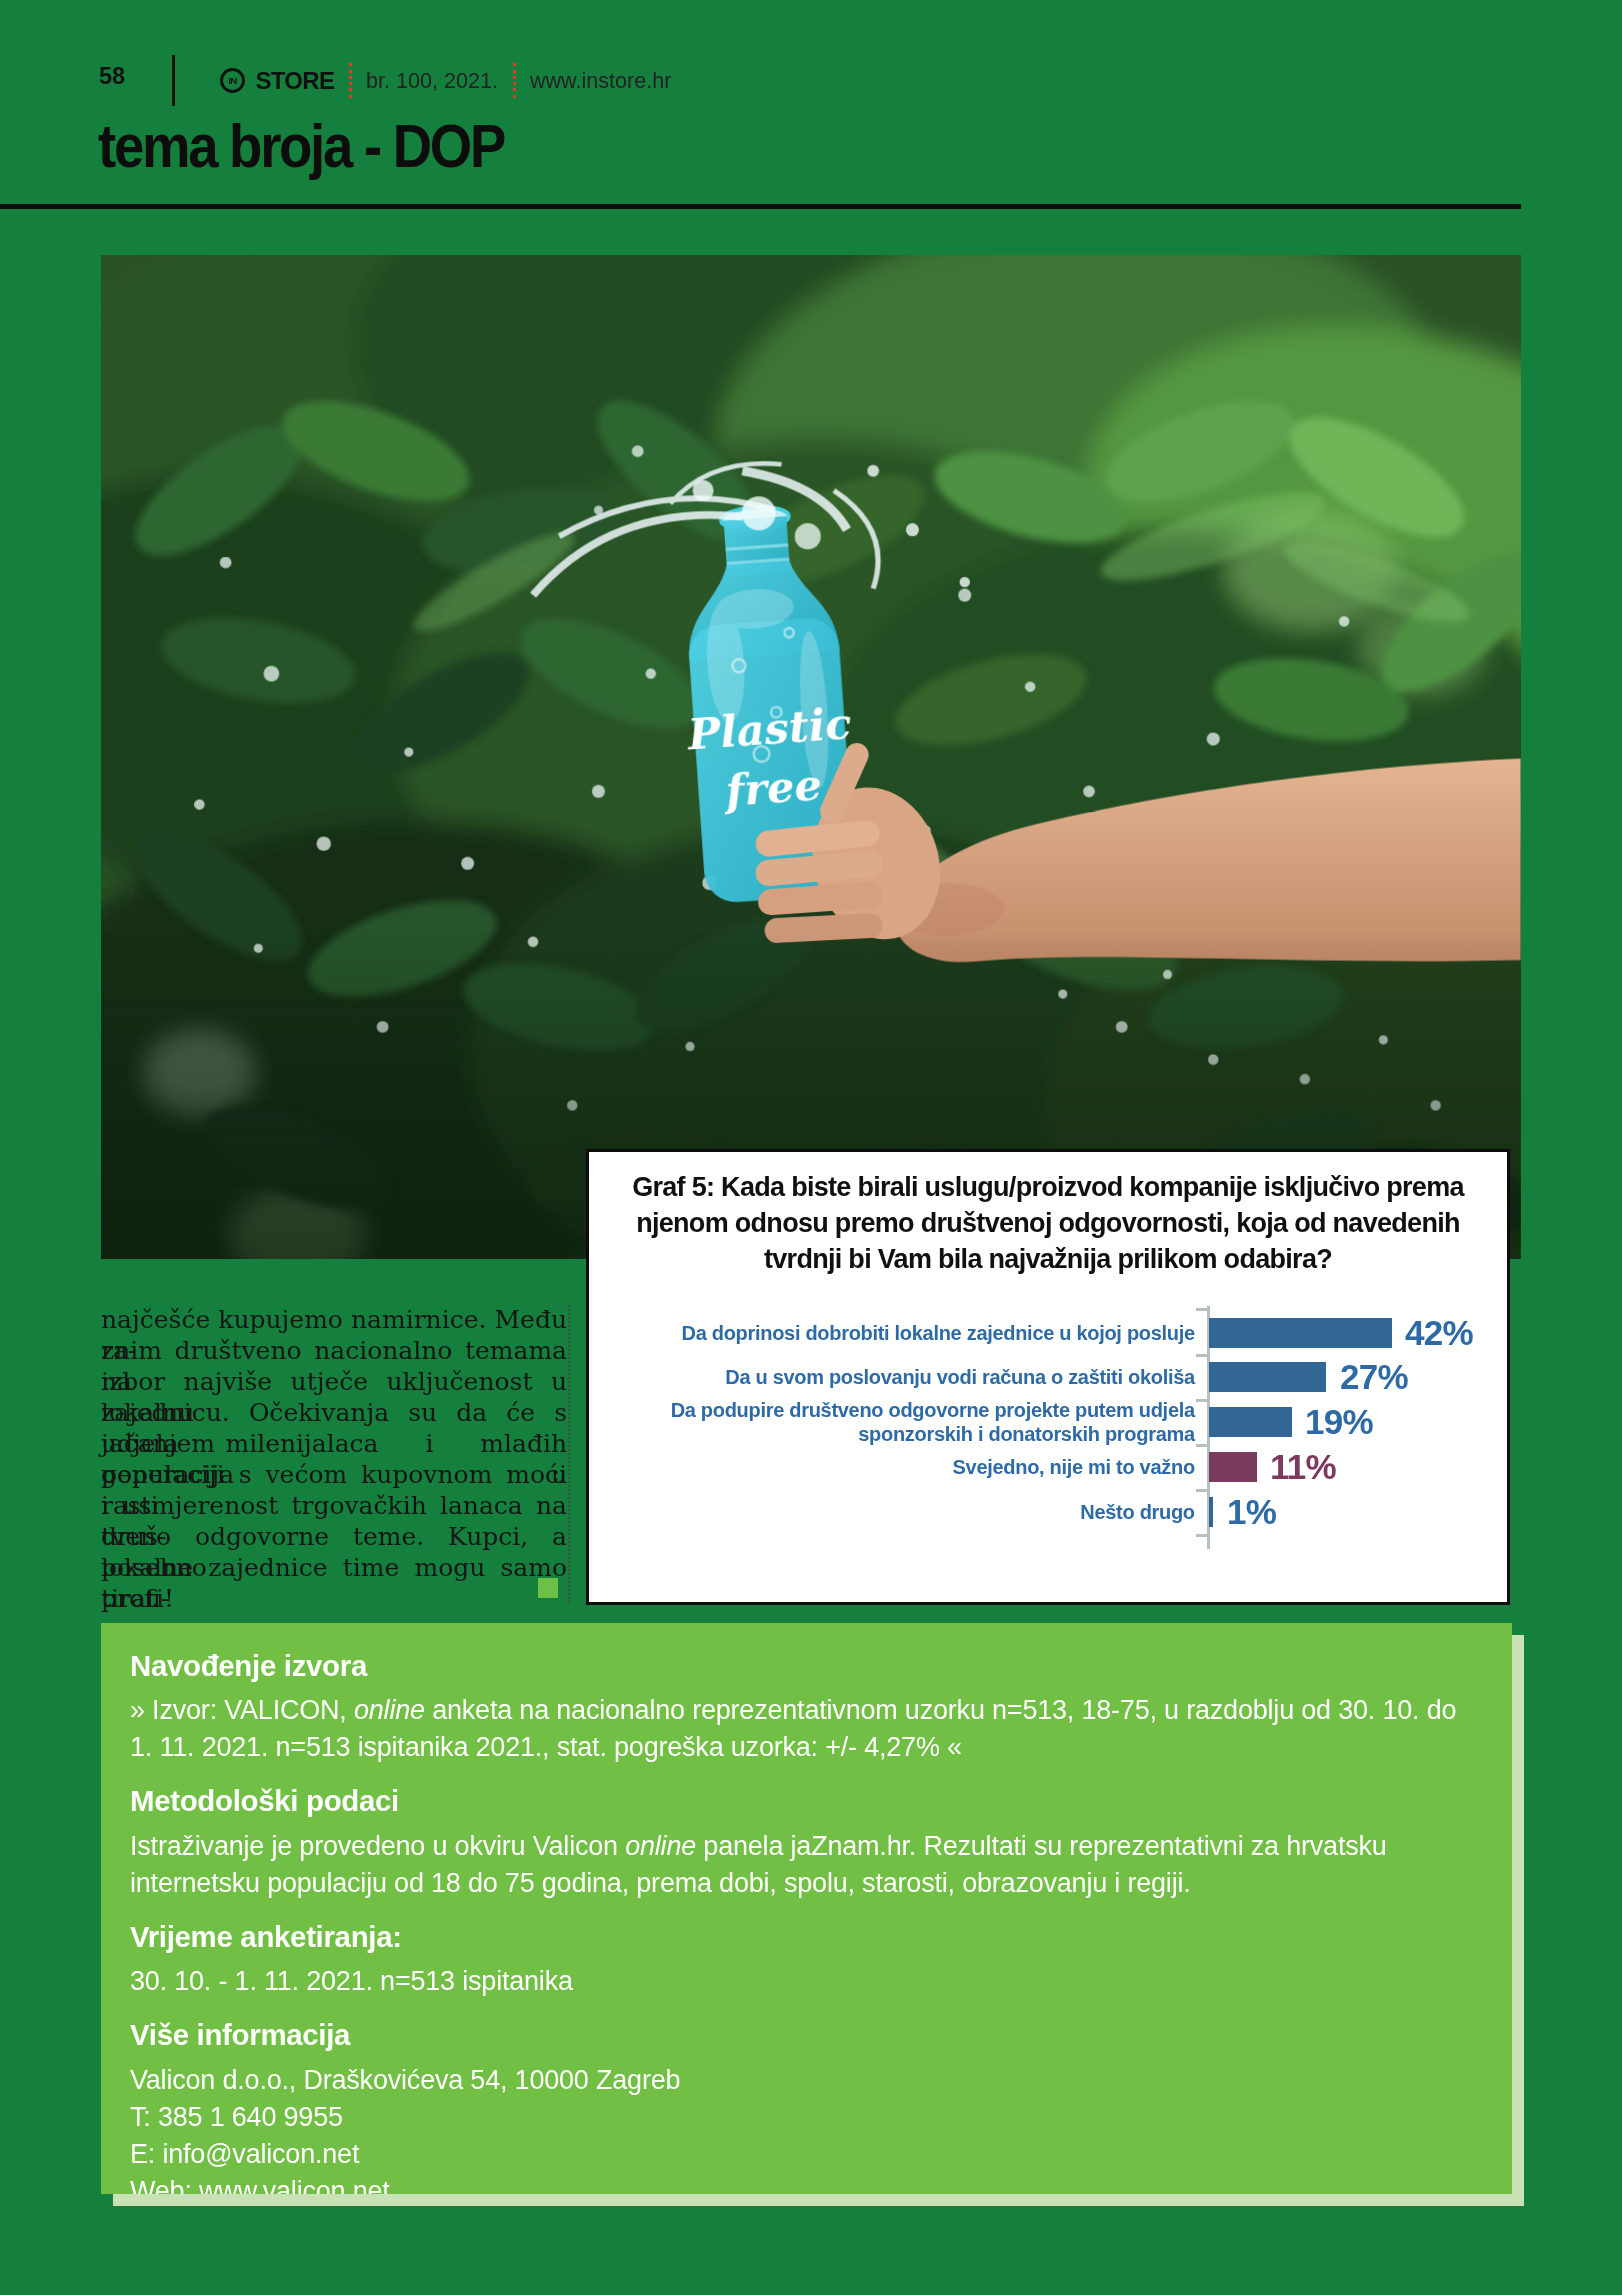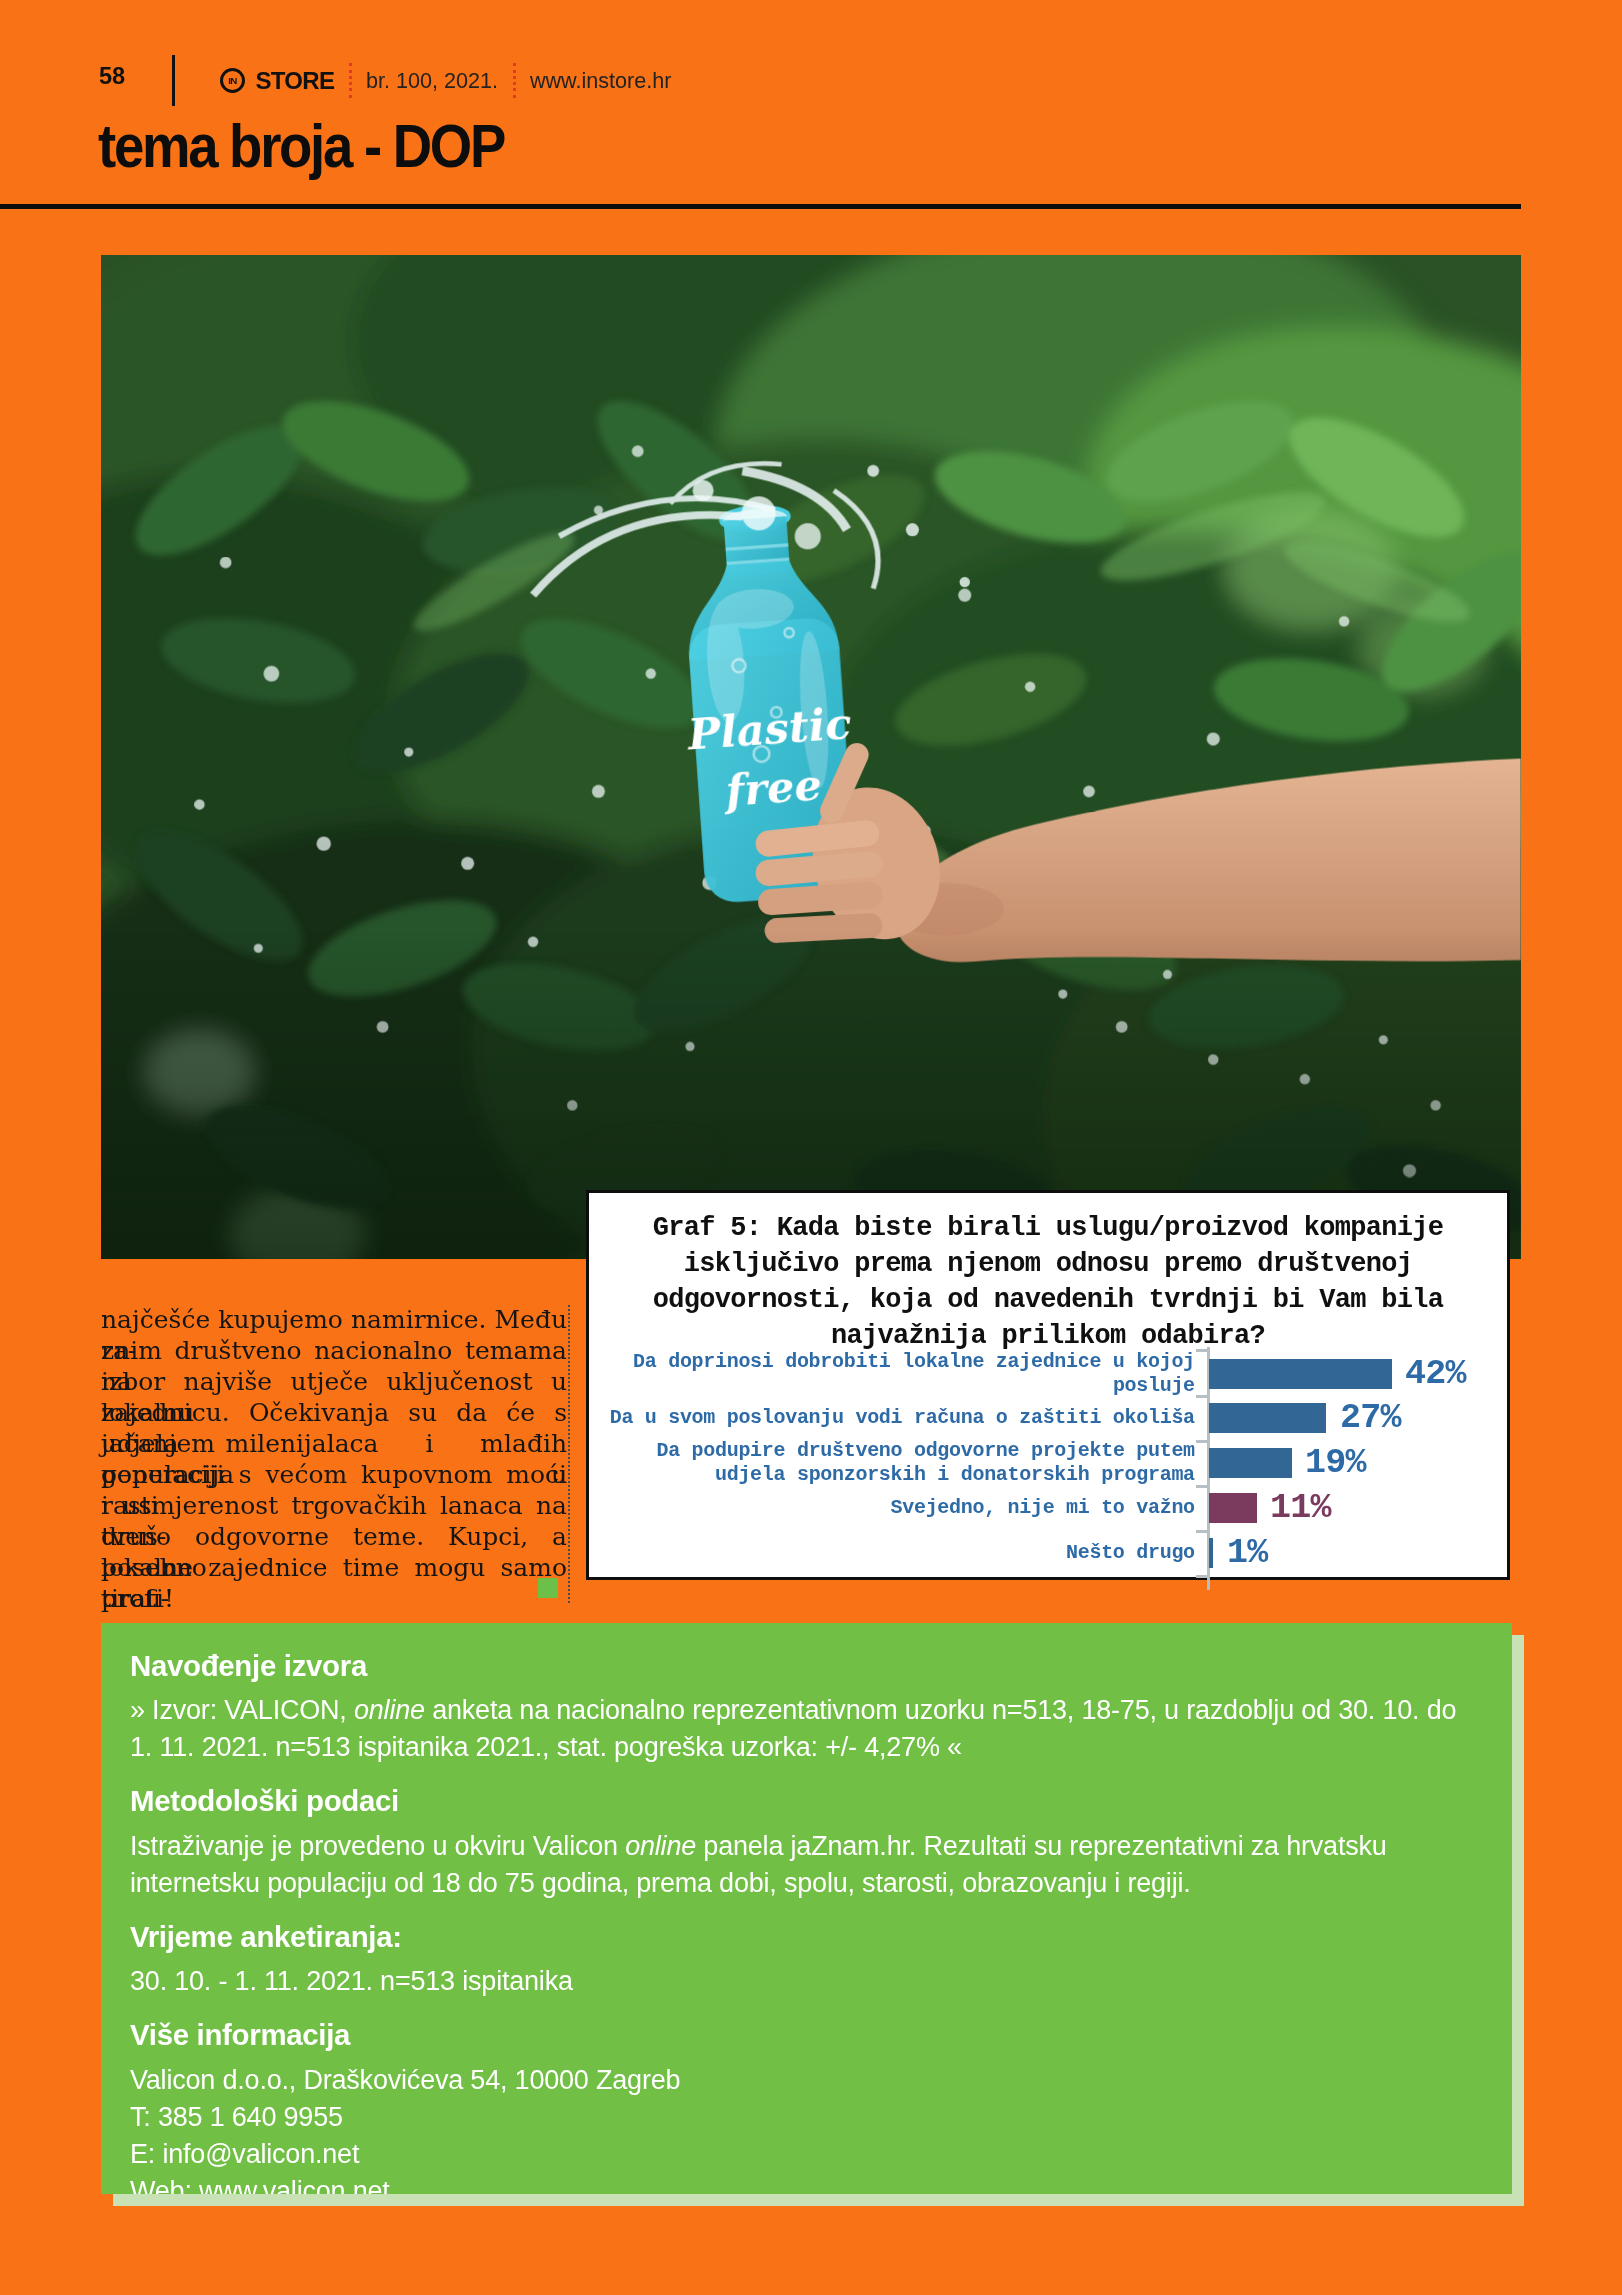--- a/index.html
+++ b/index.html
@@ -1,37 +1,37 @@
 <!DOCTYPE html>
 <html style="font-size:10.5px"><head>
 <meta charset="utf-8">
 <style>
   html,body{margin:0;padding:0;}
   body{width:1623px;height:2295px;background:#ecf3e5;font-family:"Liberation Sans",sans-serif;}
-  .page{position:relative;width:1623px;height:2295px;background:#f97316;overflow:hidden;}
+  .page{position:relative;width:1623px;height:2295px;background:#15803d;overflow:hidden;}
 
   
   .pagenum{position:absolute;left:99px;top:63px;font-size:23.6px;font-weight:700;color:#111;}
   .hdr-vline{position:absolute;left:172px;top:55px;width:2.6px;height:51px;background:#111;}
   .hdr-row{position:absolute;left:220px;top:63px;display:flex;align-items:center;gap:14.4px;}
   .logo-circle{width:25px;height:25px;border:3.3px solid #111;border-radius:50%;display:flex;align-items:center;justify-content:center;font-size:9.8px;font-weight:700;color:#111;letter-spacing:-0.7px;box-sizing:border-box;}
   .logo-store{font-size:24px;font-weight:700;color:#111;letter-spacing:-0.7px;margin-left:-3.9px;}
   .red-dots{width:0;height:35px;border-left:3.3px dotted #e2392d;}
   .hdr-text{font-size:21.6px;color:#222;}
 
   
   .main-title{position:absolute;left:98px;top:110px;font-size:62px;font-weight:700;color:#0d0d0d;letter-spacing:-2.6px;transform:scaleX(.88);transform-origin:left top;white-space:nowrap;}
   .top-rule{position:absolute;left:0;top:204px;width:1521px;height:4.6px;background:#0d0d0d;}
 
   
   .photo{position:absolute;left:101px;top:255px;width:1420px;height:1004px;overflow:hidden;z-index:1;background:#27501f;}
   .photo svg{display:block;}
 
   
-  .chart-box{position:absolute;left:586px;top:1190px;width:924px;height:390px;background:#ffffff;border:3.9px solid #0d0d0d;box-sizing:border-box;z-index:5;font-family:Liberation Mono, monospace;}
+  .chart-box{position:absolute;left:586px;top:1149px;width:924px;height:456px;background:#ffffff;border:3.9px solid #0d0d0d;box-sizing:border-box;z-index:5;}
   .chart-title{position:absolute;left:36px;right:36px;top:17px;text-align:center;font-size:27px;line-height:36px;font-weight:700;color:#101010;letter-spacing:-0.7px;}
   .axis-line{position:absolute;background:#b6bfc4;}
   .tick{position:absolute;width:11.8px;height:2.6px;background:#b6bfc4;}
   .bar{position:absolute;height:30px;}
   .bar-label{position:absolute;text-align:right;font-size:20px;line-height:24px;font-weight:700;transform:translateY(-50%);letter-spacing:-0.3px;}
   .bar-value{position:absolute;font-size:35px;font-weight:700;transform:translateY(-50%);letter-spacing:-0.7px;}
 
   
   .article{position:absolute;left:101px;top:1304px;width:466px;font-family:"DejaVu Serif",serif;font-size:25px;color:#151515;z-index:2;}
   .art-line{height:31px;line-height:31px;white-space:nowrap;}

